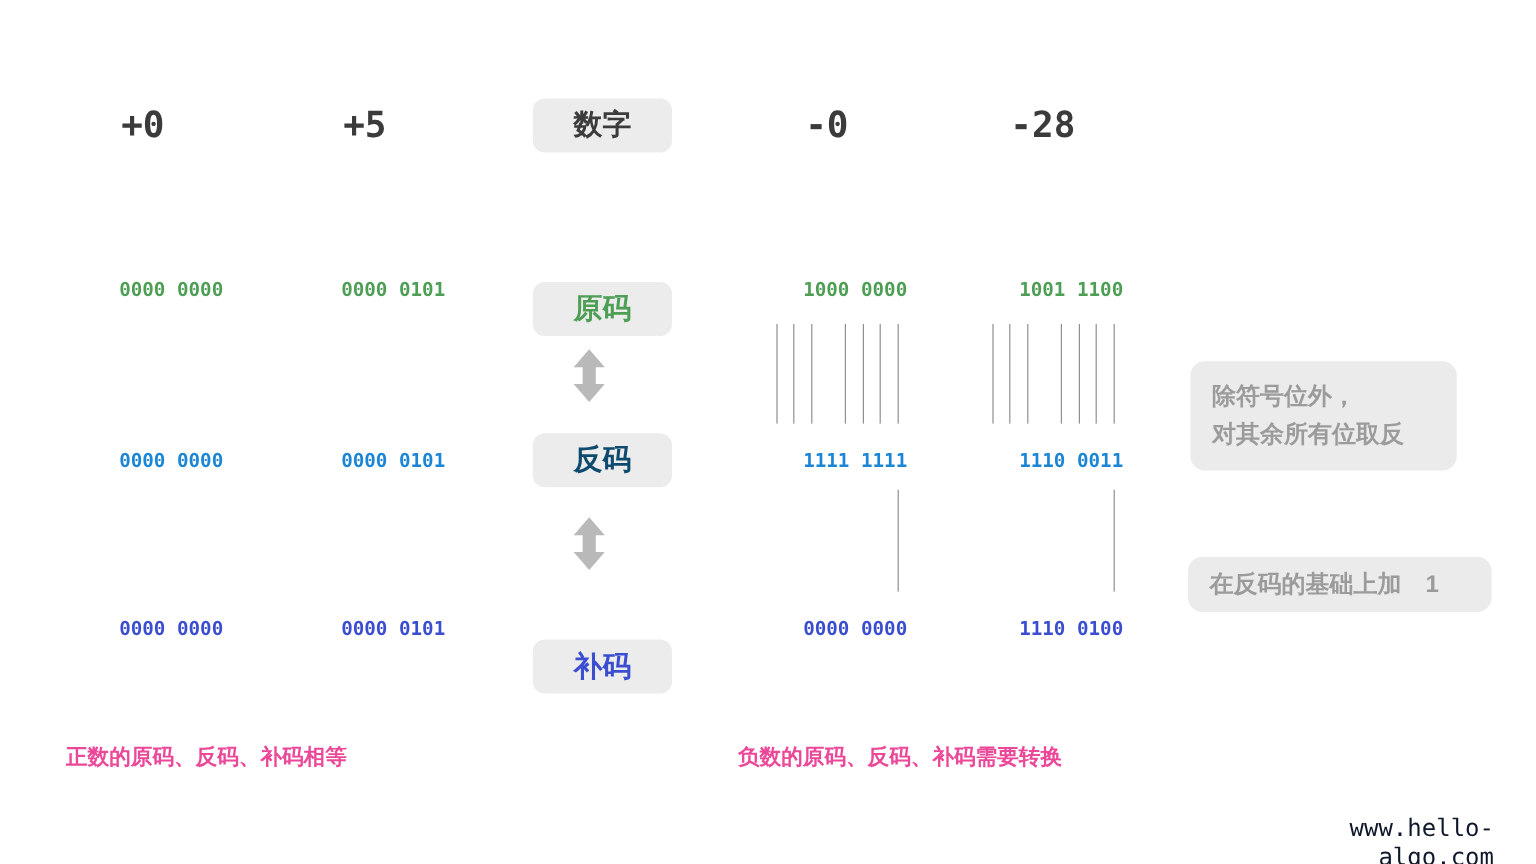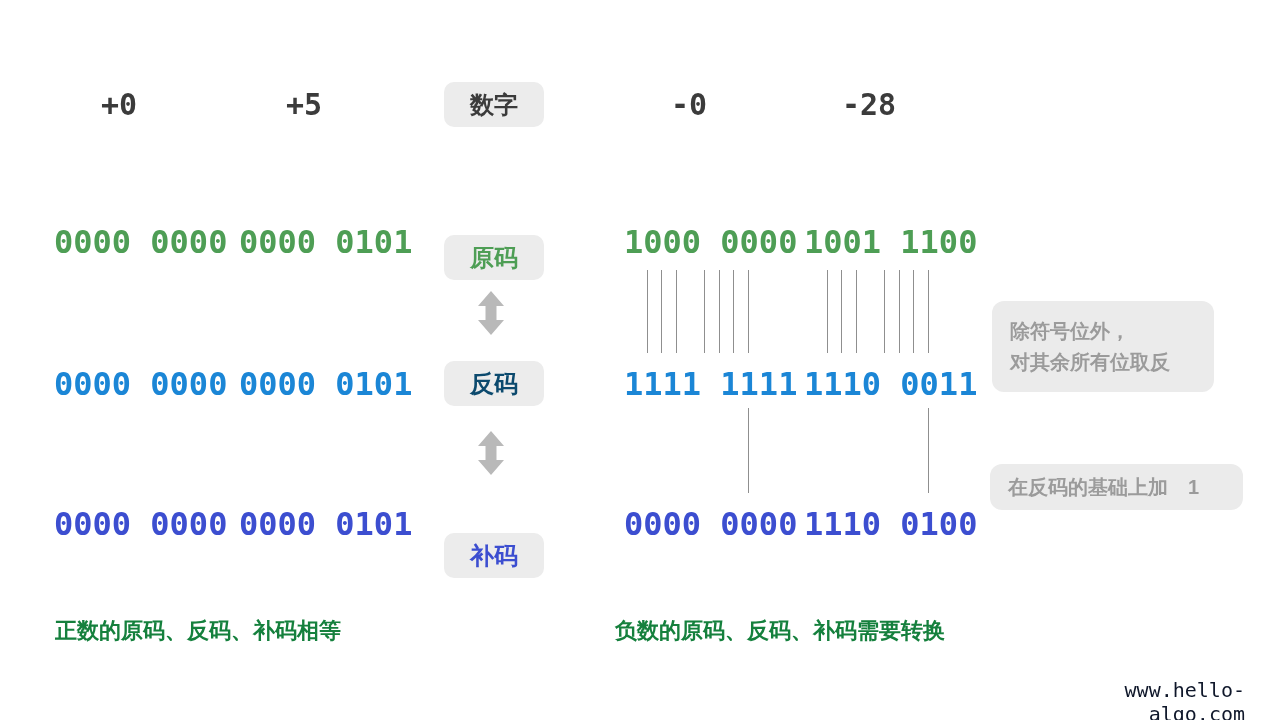--- a/index.html
+++ b/index.html
@@ -10,29 +10,29 @@
   .abs{position:absolute;}
 
   
   .num-header{
     width:130px;height:45px;line-height:45px;text-align:center;
     font-family:"DejaVu Sans Mono",monospace;font-weight:bold;font-size:30px;color:#3b3b3b;
   }
 
   
   .label-box{
-    left:444px;width:100px;height:45px;line-height:45px;text-align:center;
+    left:444px;width:116px;height:45px;line-height:45px;text-align:center;
     background:#ececec;border-radius:10px;
     font-weight:bold;font-size:24px;color:#3b3b3b;
   }
 
   
   .bin{
-    width:132px;height:28px;line-height:28px;top:9px;text-align:left;
-    font-family:"DejaVu Sans Mono",monospace;font-weight:bold;font-size:32px;
+    width:132px;height:28px;line-height:28px;top:9px;text-align:right;
+    font-family:"DejaVu Sans Mono",monospace;font-weight:bold;font-size:16px;
     white-space:pre;
   }
   .col-0{left:54px;}
   .col-1{left:239px;}
   .col-2{left:624px;}
   .col-3{left:804px;}
 
   .row-green .bin{color:#4e9e55;}
   .row-green .label-box{color:#4e9e55;}
   .row-blue .bin{color:#1b86d6;}
@@ -47,21 +47,21 @@
 
   .note-box{
     background:#ebebeb;border-radius:12px;
     color:#9b9b9b;font-weight:bold;font-size:20px;
     box-sizing:border-box;padding-left:18px;margin-top:36px;
   }
   .note-line{line-height:31px;white-space:pre;}
 
   .caption{
     height:26px;line-height:26px;
-    font-weight:bold;font-size:22px;color:#15803d;white-space:pre;
+    font-weight:bold;font-size:18px;color:#ec4899;white-space:pre;
   }
 
   .watermark{
     left:1060px;top:678px;width:185px;text-align:right;
     font-family:"DejaVu Sans Mono",monospace;font-size:20px;color:#0f172a;
   }
 </style>
 </head>
 <body>
 

